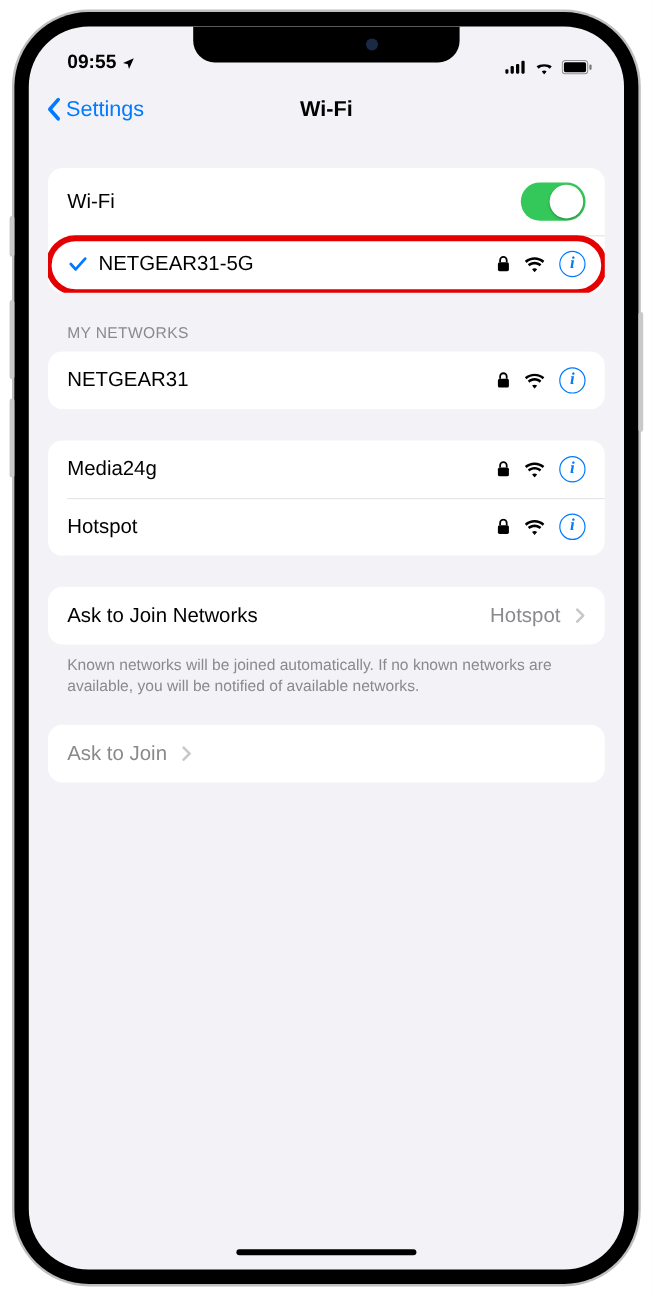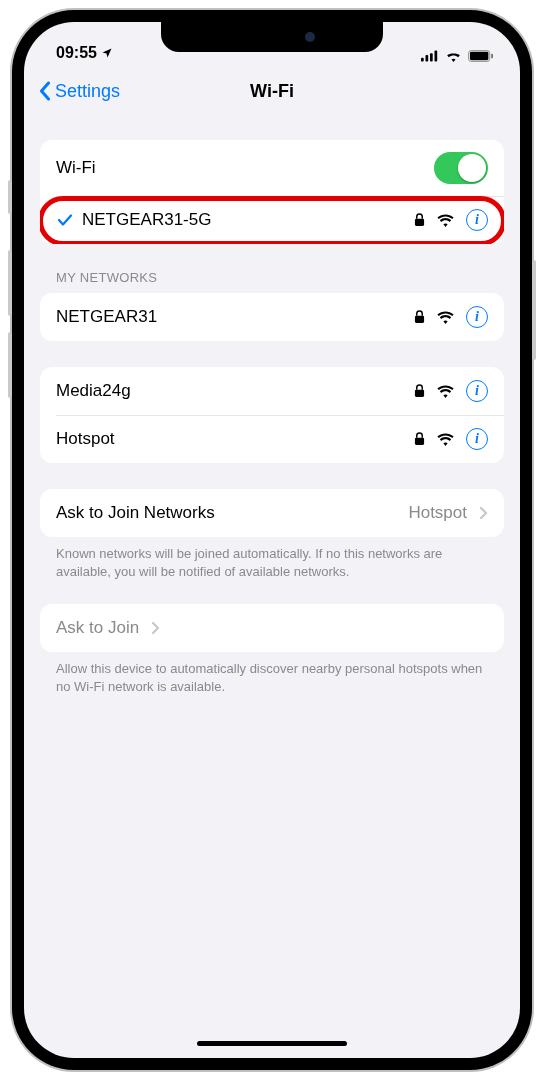--- a/index.html
+++ b/index.html
@@ -370,36 +370,35 @@
             <div class="row-right">
               <span class="value-text">Hotspot</span>
               <span class="chevron">
                 <svg width="9" height="14" viewBox="0 0 9 14" fill="none" stroke="#c7c7cc" stroke-width="2.2" stroke-linecap="round" stroke-linejoin="round">
                     <polyline points="2,2 7,7 2,12"></polyline>
                   </svg>
               </span>
             </div>
           </div>
         </div>
-        <div class="footer-text">Known networks will be joined automatically. If no this networks are available, you will be notified of available networks.</div>
+        <div class="footer-text">Known networks will be joined automatically. If no known networks are available, you will be notified of available networks.</div>
       </div>
 
       <div class="section" style="margin-top:24px;">
         <div class="group">
           <div class="row">
             <div class="row-right">
               <span class="value-text">Ask to Join</span>
               <span class="chevron">
                 <svg width="9" height="14" viewBox="0 0 9 14" fill="none" stroke="#c7c7cc" stroke-width="2.2" stroke-linecap="round" stroke-linejoin="round">
                     <polyline points="2,2 7,7 2,12"></polyline>
                   </svg>
               </span>
             </div>
           </div>
         </div>
-        <div class="footer-text">Allow this device to automatically discover nearby personal hotspots when no Wi-Fi network is available.</div>
       </div>
 
     </div>
 
     <div class="home-indicator"></div>
   </div>
 </div>
 
 </body></html>

